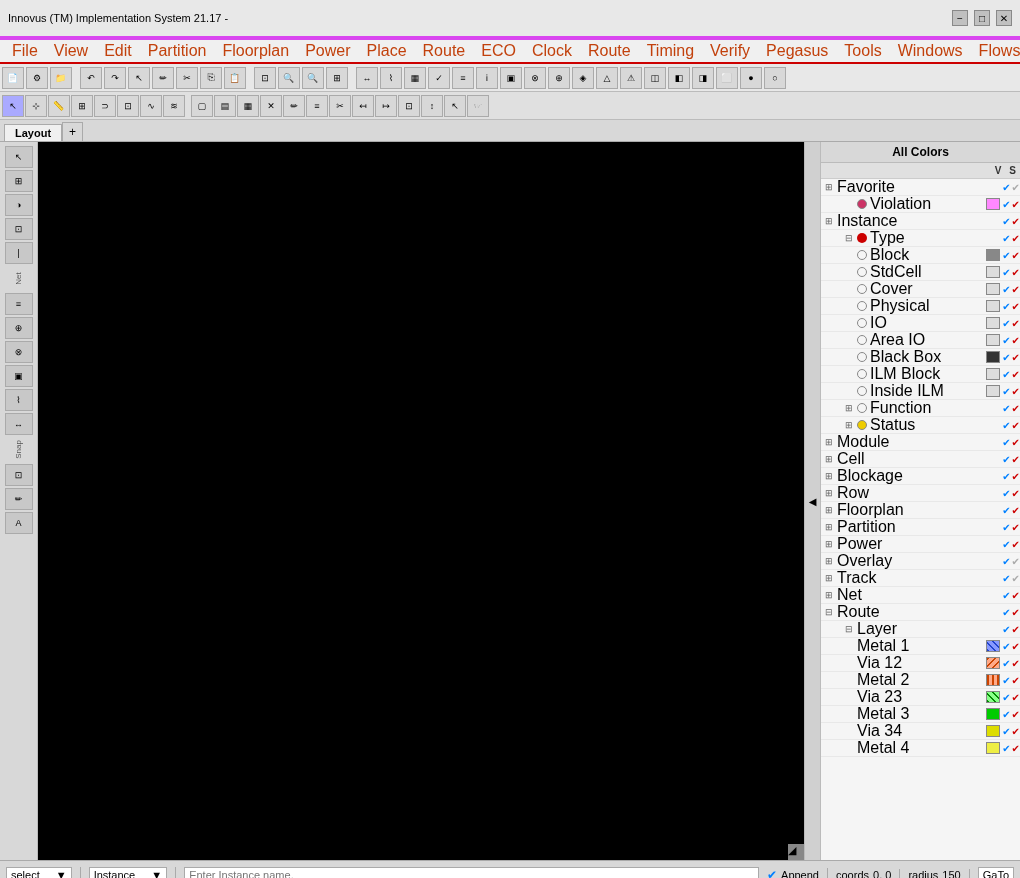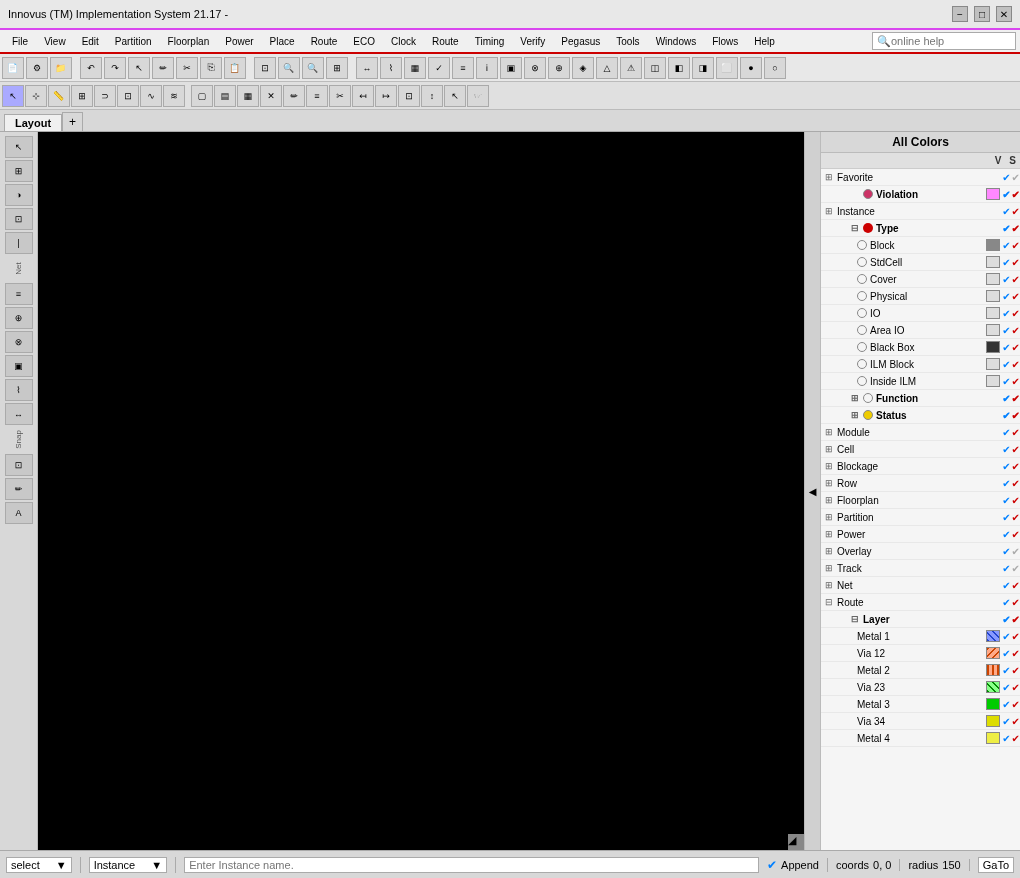--- a/index.html
+++ b/index.html
@@ -1,44 +1,44 @@
 <!DOCTYPE html>
 <html><head>
   <meta charset="utf-8">
   <style>
     * { margin: 0; padding: 0; box-sizing: border-box; }
     body { width: 1020px; height: 878px; font-family: Arial, sans-serif; font-size: 11px; background: #c0c0c0; overflow: hidden; user-select: none; }
 
     
     #titlebar {
       background: #e8e8e8;
-      height: 30px;
+      height: 40px;
       display: flex;
       align-items: center;
       justify-content: space-between;
       padding: 0 8px;
-      border-bottom: 2px solid #d946ef;
+      border-bottom: 4px solid #d946ef;
     }
     #titlebar-controls { display: flex; gap: 6px; }
     .wctrl { width: 16px; height: 16px; background: #c0c0c0; border: 1px solid #888; display: flex; align-items: center; justify-content: center; font-size: 10px; cursor: pointer; }
 
     
     #menubar {
       background: #f0f0f0;
       height: 24px;
       display: flex;
       align-items: center;
       border-bottom: 2px solid #cc0000;
       padding: 0 4px;
     }
     .menu-item {
       padding: 2px 8px;
-      font-size: 10px;
+      font-size: 16px;
       cursor: pointer;
-      color: #000000;
+      color: #c2410c;
     }
     #search-bar {
       margin-left: auto;
       display: flex;
       align-items: center;
       background: white;
       border: 1px solid #aaa;
       padding: 1px 4px;
       height: 18px;
     }
@@ -175,21 +175,21 @@
       display: flex;
       align-items: center;
       height: 17px;
       padding-left: 4px;
       font-size: 11px;
       border-bottom: 1px solid #e8e8e8;
       white-space: nowrap;
     }
     .tree-expand { width: 12px; font-size: 9px; color: #666; flex-shrink: 0; }
     .tree-icon { width: 10px; height: 10px; border-radius: 50%; margin-right: 3px; flex-shrink: 0; }
-    .tree-label { flex: 1; font-size: 10px; }
+    .tree-label { flex: 1; font-size: 16px; }
     .check-v { color: #0080ff; font-size: 10px; margin-right: 1px; }
     .check-s { color: #cc0000; font-size: 10px; }
     .color-swatch { width: 14px; height: 12px; border: 1px solid #888; margin-right: 2px; flex-shrink: 0; }
 
     
     #bottom-controls {
       height: 28px;
       background: #d8d8d8;
       border-top: 1px solid #bbb;
       display: flex;
@@ -242,21 +242,21 @@
     #toolbar2 {
       background: #e0e0e0;
       height: 28px;
       display: flex;
       align-items: center;
       border-bottom: 1px solid #bbb;
       padding: 0 2px;
       gap: 1px;
     }
 
-    .indent1 { padding-left: 30px; font-weight: bold; }
+    .indent1 { padding-left: 24px; }
     .indent2 { padding-left: 24px; justify-content: space-between; }
     .swatch-pink { background: #ff88ff; }
   </style>
 </head>
 <body>
 
 <div id="titlebar">
   <span>Innovus (TM) Implementation System 21.17 -</span>
   <div id="titlebar-controls">
     <div class="wctrl">−</div>

